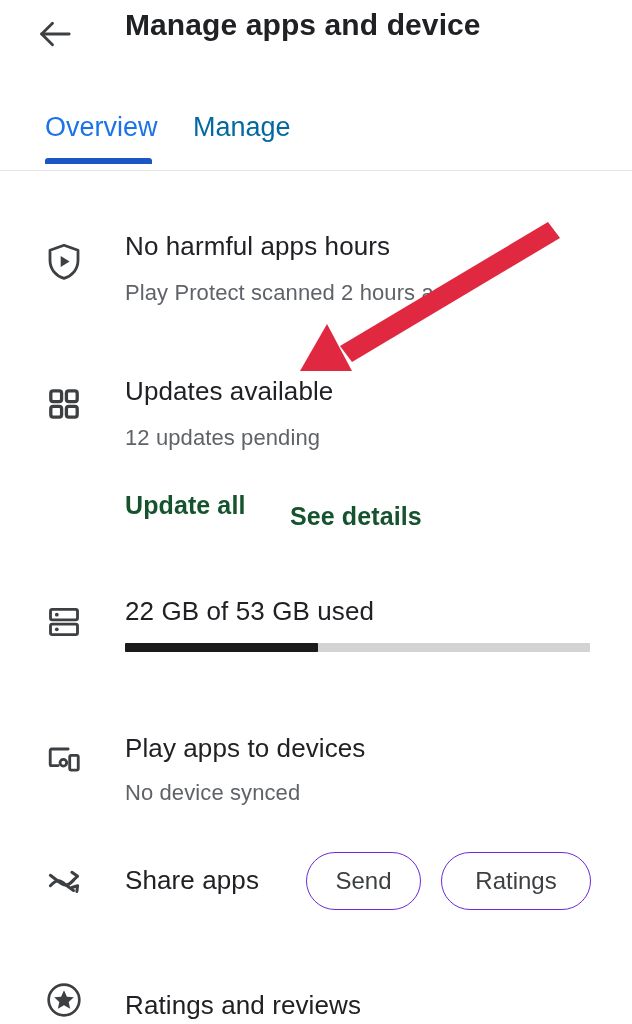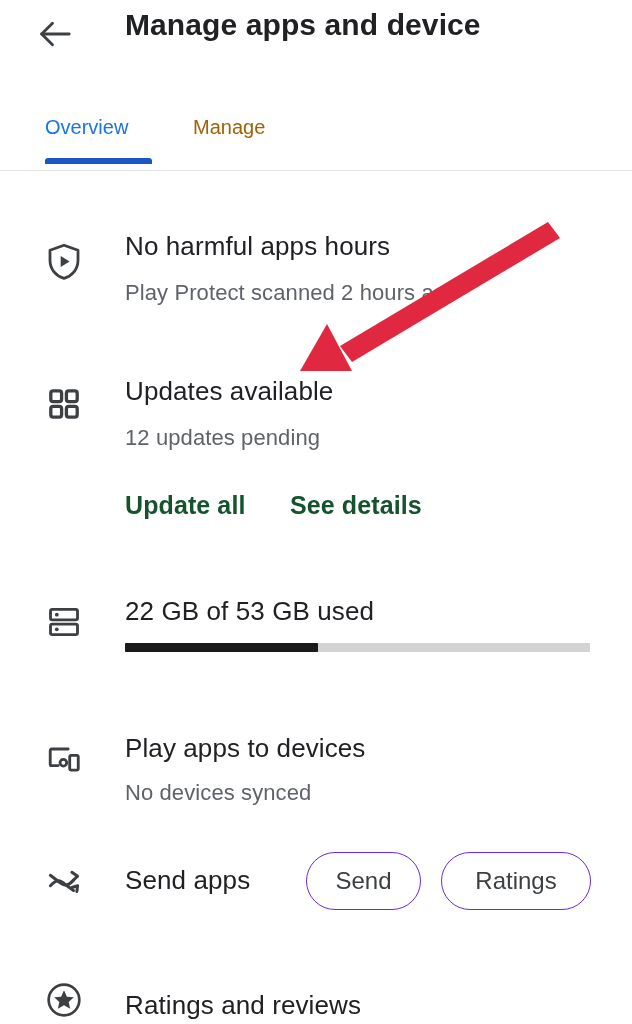--- a/index.html
+++ b/index.html
@@ -57,25 +57,25 @@
     top: 96px;
     width: 632px;
     height: 76px;
   }
   .tab {
     position: absolute;
     top: 0;
     height: 62px;
     display: flex;
     align-items: center;
-    font-size: 20px;
+    font-size: 27px;
     white-space: nowrap;
   }
   .tab-overview { left: 45px; color: #1a73e8; }
-  .tab-manage   { left: 193px; color: #a16207; }
+  .tab-manage   { left: 193px; color: #0369a1; }
   .tab-indicator {
     position: absolute;
     left: 45px;
     top: 62px;
     width: 107px;
     height: 6px;
     background: #1a56c4;
     border-radius: 3px 3px 0 0;
   }
   .tabs-divider {
@@ -217,21 +217,21 @@
         <rect x="3.2" y="3.2" width="7.2" height="7.2" rx="1.6"></rect>
         <rect x="13.6" y="3.2" width="7.2" height="7.2" rx="1.6"></rect>
         <rect x="3.2" y="13.6" width="7.2" height="7.2" rx="1.6"></rect>
         <rect x="13.6" y="13.6" width="7.2" height="7.2" rx="1.6"></rect>
       </svg>
     </div>
     <div class="row-title" style="left:125px; top:376px;">Updates available</div>
     <div class="row-sub" style="left:125px; top:425px;">12 updates pending</div>
 
     <div class="link" style="left:125px; top:491px;">Update all</div>
-    <div class="link" style="left:290px; top:491px;">See details</div>
+    <div class="link" style="left:290px; top:502px;">See details</div>
   </div>
 
   <div>
     <div class="row-icon" style="left:40px; top:598px;">
       <svg width="36" height="36" viewBox="0 0 24 24" fill="none" stroke="#3c4043" stroke-width="1.9">
         <rect x="3" y="3.6" width="18" height="7" rx="1.2"></rect>
         <circle cx="7.2" cy="7.1" r="1.25" fill="#3c4043" stroke="none"></circle>
         <rect x="3" y="13.4" width="18" height="7" rx="1.2"></rect>
         <circle cx="7.2" cy="16.9" r="1.25" fill="#3c4043" stroke="none"></circle>
       </svg>
@@ -244,33 +244,33 @@
 
   <div>
     <div class="row-icon" style="left:40px; top:737px;">
       <svg width="38" height="38" viewBox="0 0 24 24" fill="none" stroke="#3c4043" stroke-width="1.8" stroke-linecap="round" stroke-linejoin="round">
         <path d="M14.6 4.4 H4.2 a0.9 0.9 0 0 0 -0.9 0.9 V14 a0.9 0.9 0 0 0 0.9 0.9 H8.3"></path>
         <circle cx="11.6" cy="13.1" r="2.1"></circle>
         <rect x="15.6" y="8.4" width="5.4" height="9.4" rx="1"></rect>
       </svg>
     </div>
     <div class="row-title" style="left:125px; top:733px;">Play apps to devices</div>
-    <div class="row-sub" style="left:125px; top:780px;">No devices synced</div>
+    <div class="row-sub" style="left:125px; top:780px;">No device synced</div>
   </div>
 
   <div>
     <div class="row-icon" style="left:40px; top:857px;">
       <svg width="38" height="38" viewBox="0 0 24 24" fill="none" stroke="#3c4043" stroke-width="1.9" stroke-linecap="round" stroke-linejoin="round">
         <path d="M3.4 8.4 L8.1 12 c1.6 1.3 3.1 2.6 4.7 2.6 c2.1 0 3.8 -1.6 5.1 -3"></path>
         <path d="M3.4 15 c1.5 -1.5 3.1 -3.1 5.1 -3.1 c1.6 0 3.1 1.3 4.7 2.6 L18 18"></path>
         <polyline points="17.0,6.5 20.6,9.0 17.9,11.5"></polyline>
         <polyline points="17.0,16.1 20.6,15.0 20.1,18.6"></polyline>
       </svg>
     </div>
-    <div class="row-title" style="left:125px; top:865px;">Send apps</div>
+    <div class="row-title" style="left:125px; top:865px;">Share apps</div>
     <button class="pill pill-send">Send</button>
     <button class="pill pill-receive">Ratings</button>
   </div>
 
   <div>
     <div class="row-icon" style="left:40px; top:976px;">
       <svg width="40" height="40" viewBox="0 0 24 24" fill="none" stroke="#3c4043" stroke-width="1.6">
         <circle cx="12" cy="12" r="9.2"></circle>
         <polygon points="12,6.2 13.75,10.0 17.9,10.4 14.8,13.2 15.7,17.3 12,15.1 8.3,17.3 9.2,13.2 6.1,10.4 10.25,10.0" fill="#3c4043" stroke="none"></polygon>
       </svg>

